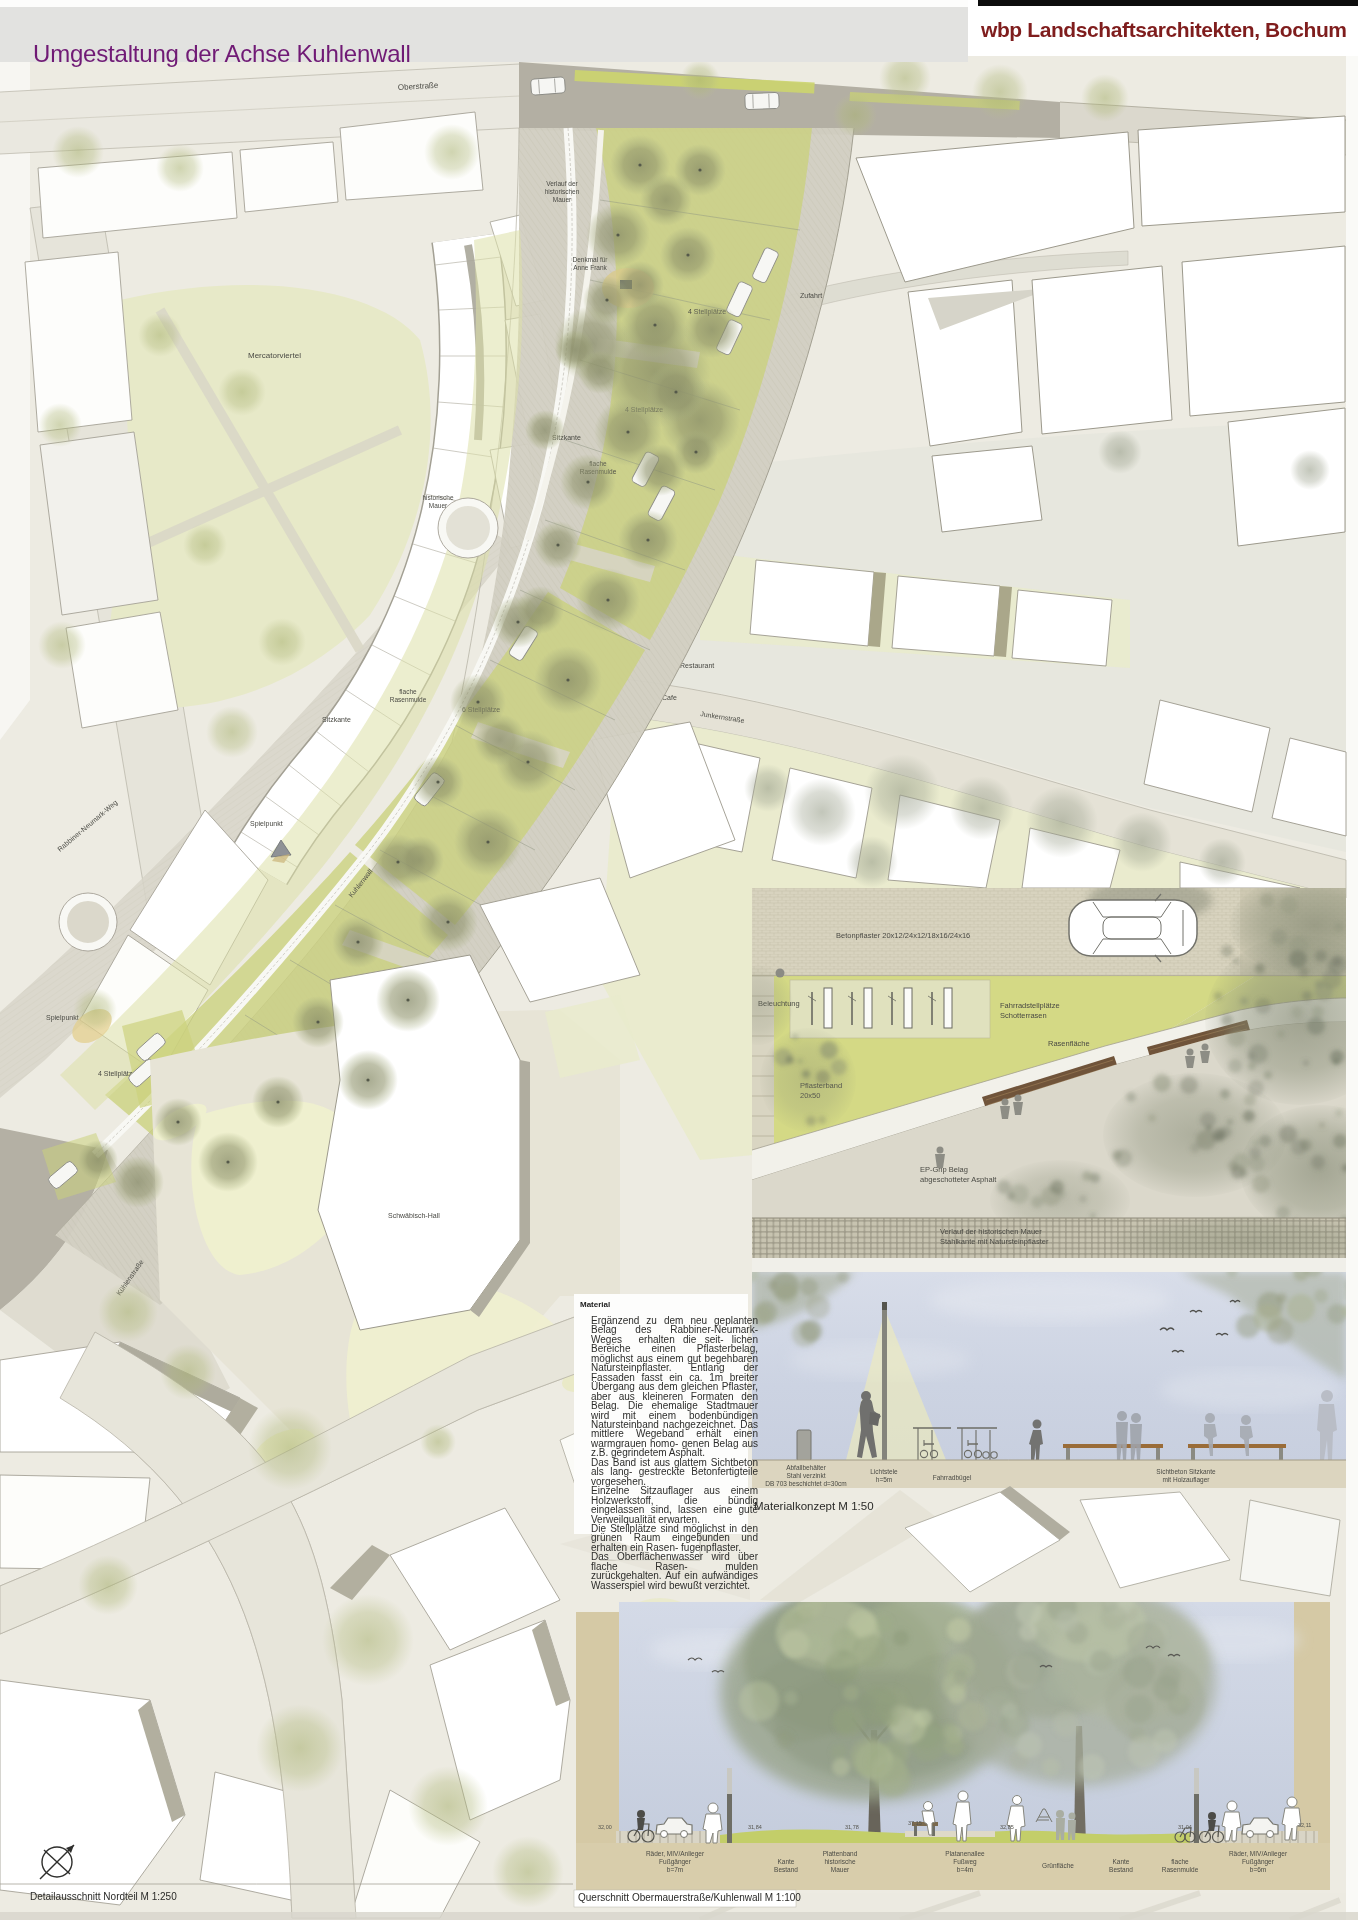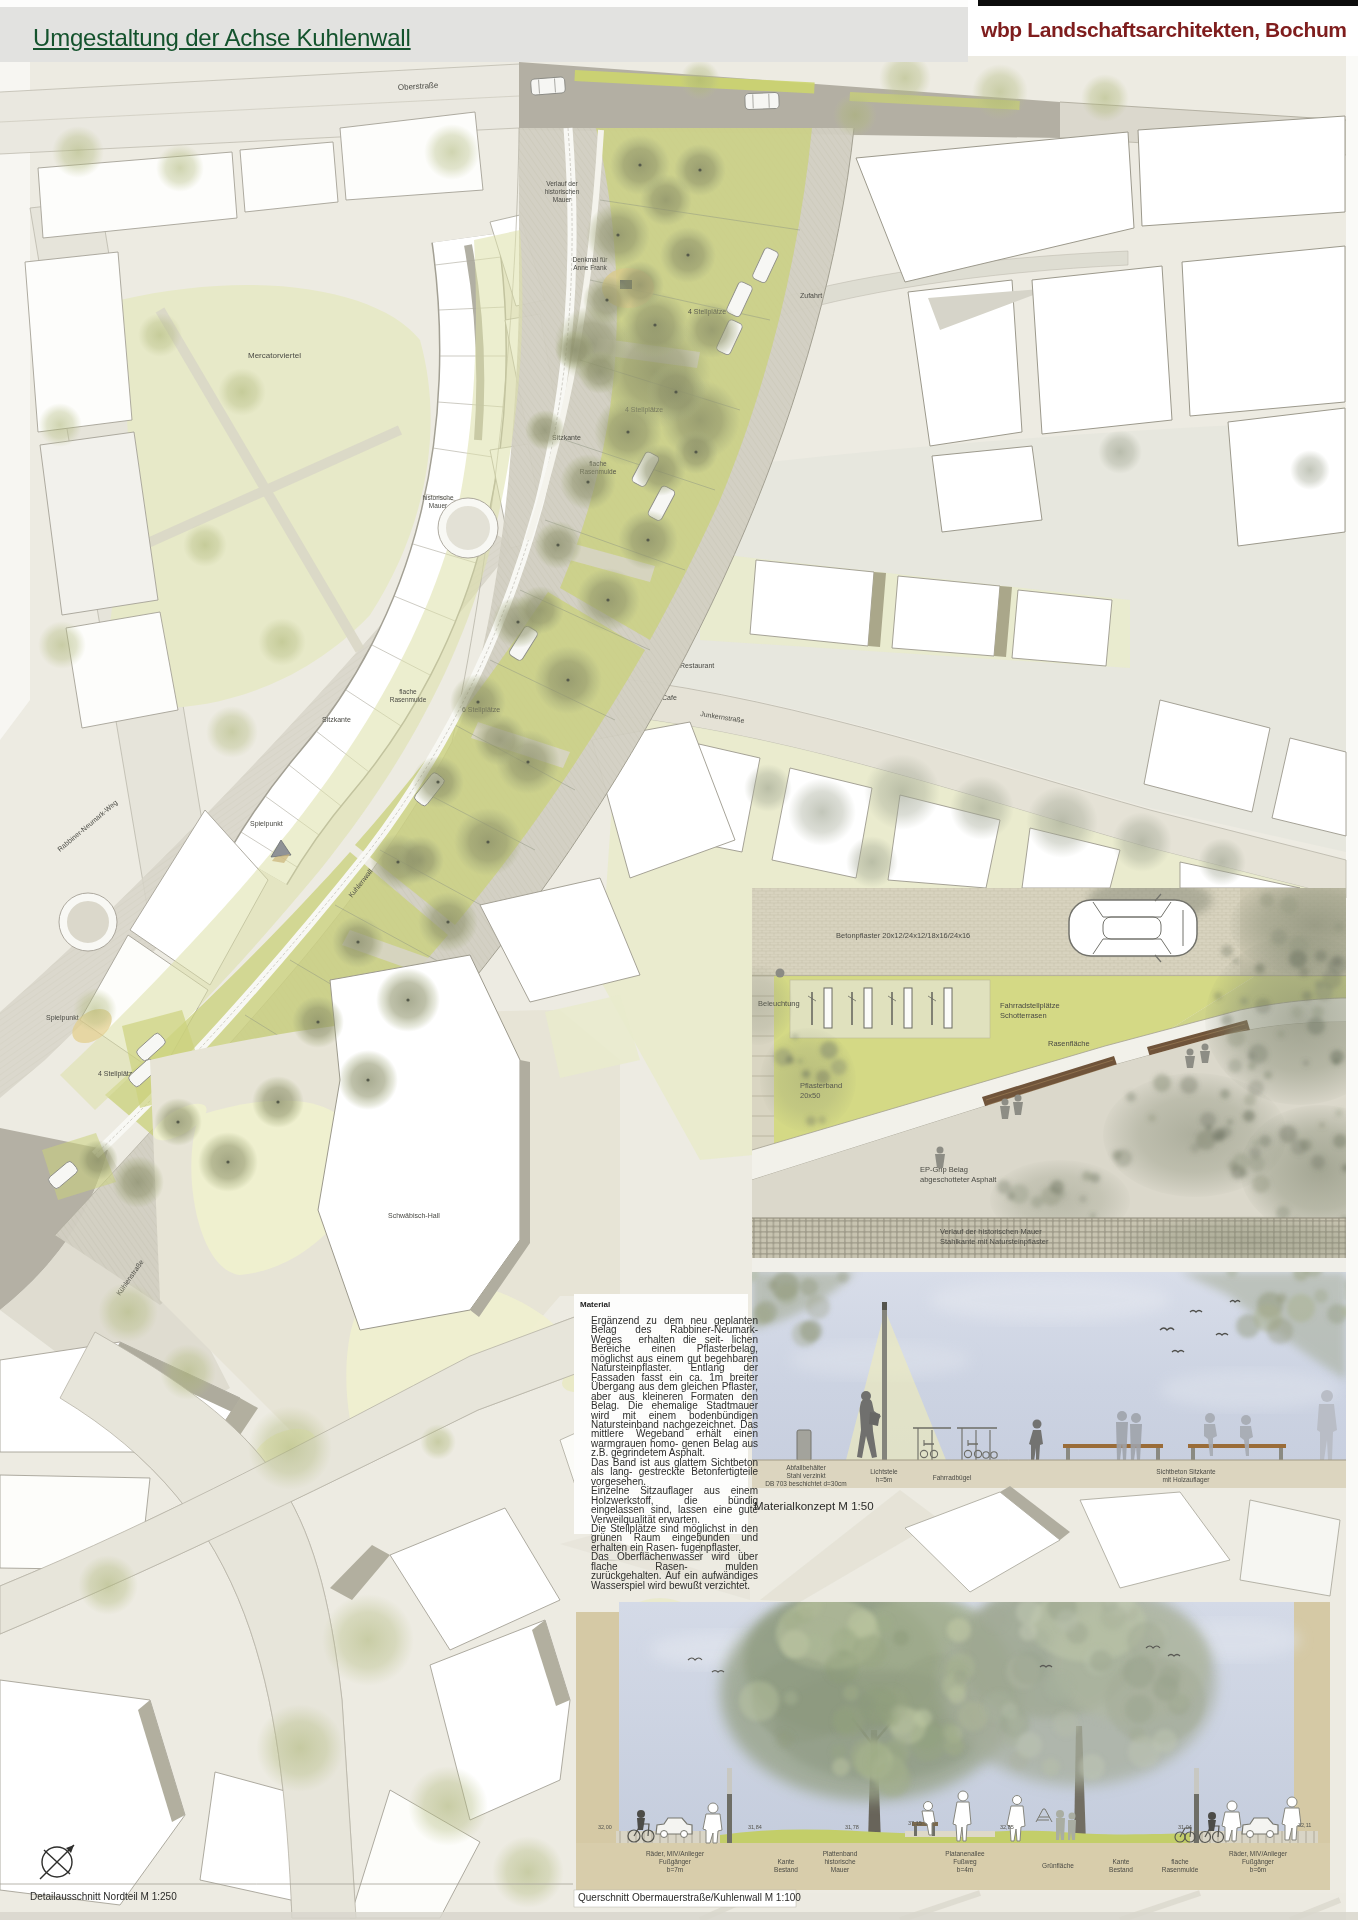--- a/index.html
+++ b/index.html
@@ -1107,21 +1107,21 @@
 </g>
 
 <text x="30" y="1900" font-size="10" font-family="Liberation Sans,sans-serif" fill="#2a2a28">Detailausschnitt  Nordteil M 1:250</text>
 
 <rect x="0" y="1912" width="1358" height="8" fill="#d8d6cc" opacity="0.85"></rect>
 </svg>
 
 <div style="position:absolute;left:0;top:0;width:1358px;height:7px;background:#fdfdfc;"></div>
 <div style="position:absolute;left:0;top:7px;width:968px;height:55px;background:#e2e2e0;"></div>
 
-<div style="position:absolute;left:33px;top:24px;font-size:24px;color:#14532d;letter-spacing:-0.2px;white-space:nowrap;text-decoration:underline;">Umgestaltung der Achse Kuhlenwall</div>
+<div style="position:absolute;left:33px;top:40px;font-size:24px;color:#701a75;letter-spacing:-0.2px;white-space:nowrap;">Umgestaltung der Achse Kuhlenwall</div>
 
 <div style="position:absolute;left:968px;top:0;width:390px;height:56px;background:#ffffff;"></div>
 
 <div style="position:absolute;left:978px;top:0;width:380px;height:6px;background:#0d0d0d;"></div>
 
 <div style="position:absolute;left:981px;top:18px;white-space:nowrap;font-size:21px;font-weight:bold;color:#7f1d1d;letter-spacing:-0.4px;">wbp Landschaftsarchitekten, Bochum</div>
 
 <div style="position:absolute;left:579px;top:1316px;width:167px;font-size:10px;line-height:9.45px;text-align-last:left;color:#2d2d2b;text-align:justify;margin-left:12px;">
 Ergänzend zu dem neu geplanten Belag des Rabbiner-Neumark-Weges&nbsp; erhalten die seit- lichen Bereiche einen Pflasterbelag, möglichst aus einem gut begehbaren Natursteinpflaster. Entlang der Fassaden fasst ein ca. 1m breiter Übergang aus dem gleichen Pflaster, aber aus kleineren Formaten den Belag. Die ehemalige Stadtmauer wird mit einem bodenbündigen Natursteinband nachgezeichnet. Das mittlere Wegeband erhält einen warmgrauen homo- genen Belag aus z.B. gegrindetem Asphalt.<br>
 Das Band ist aus glattem Sichtbeton als lang- gestreckte Betonfertigteile vorgesehen.<br>

